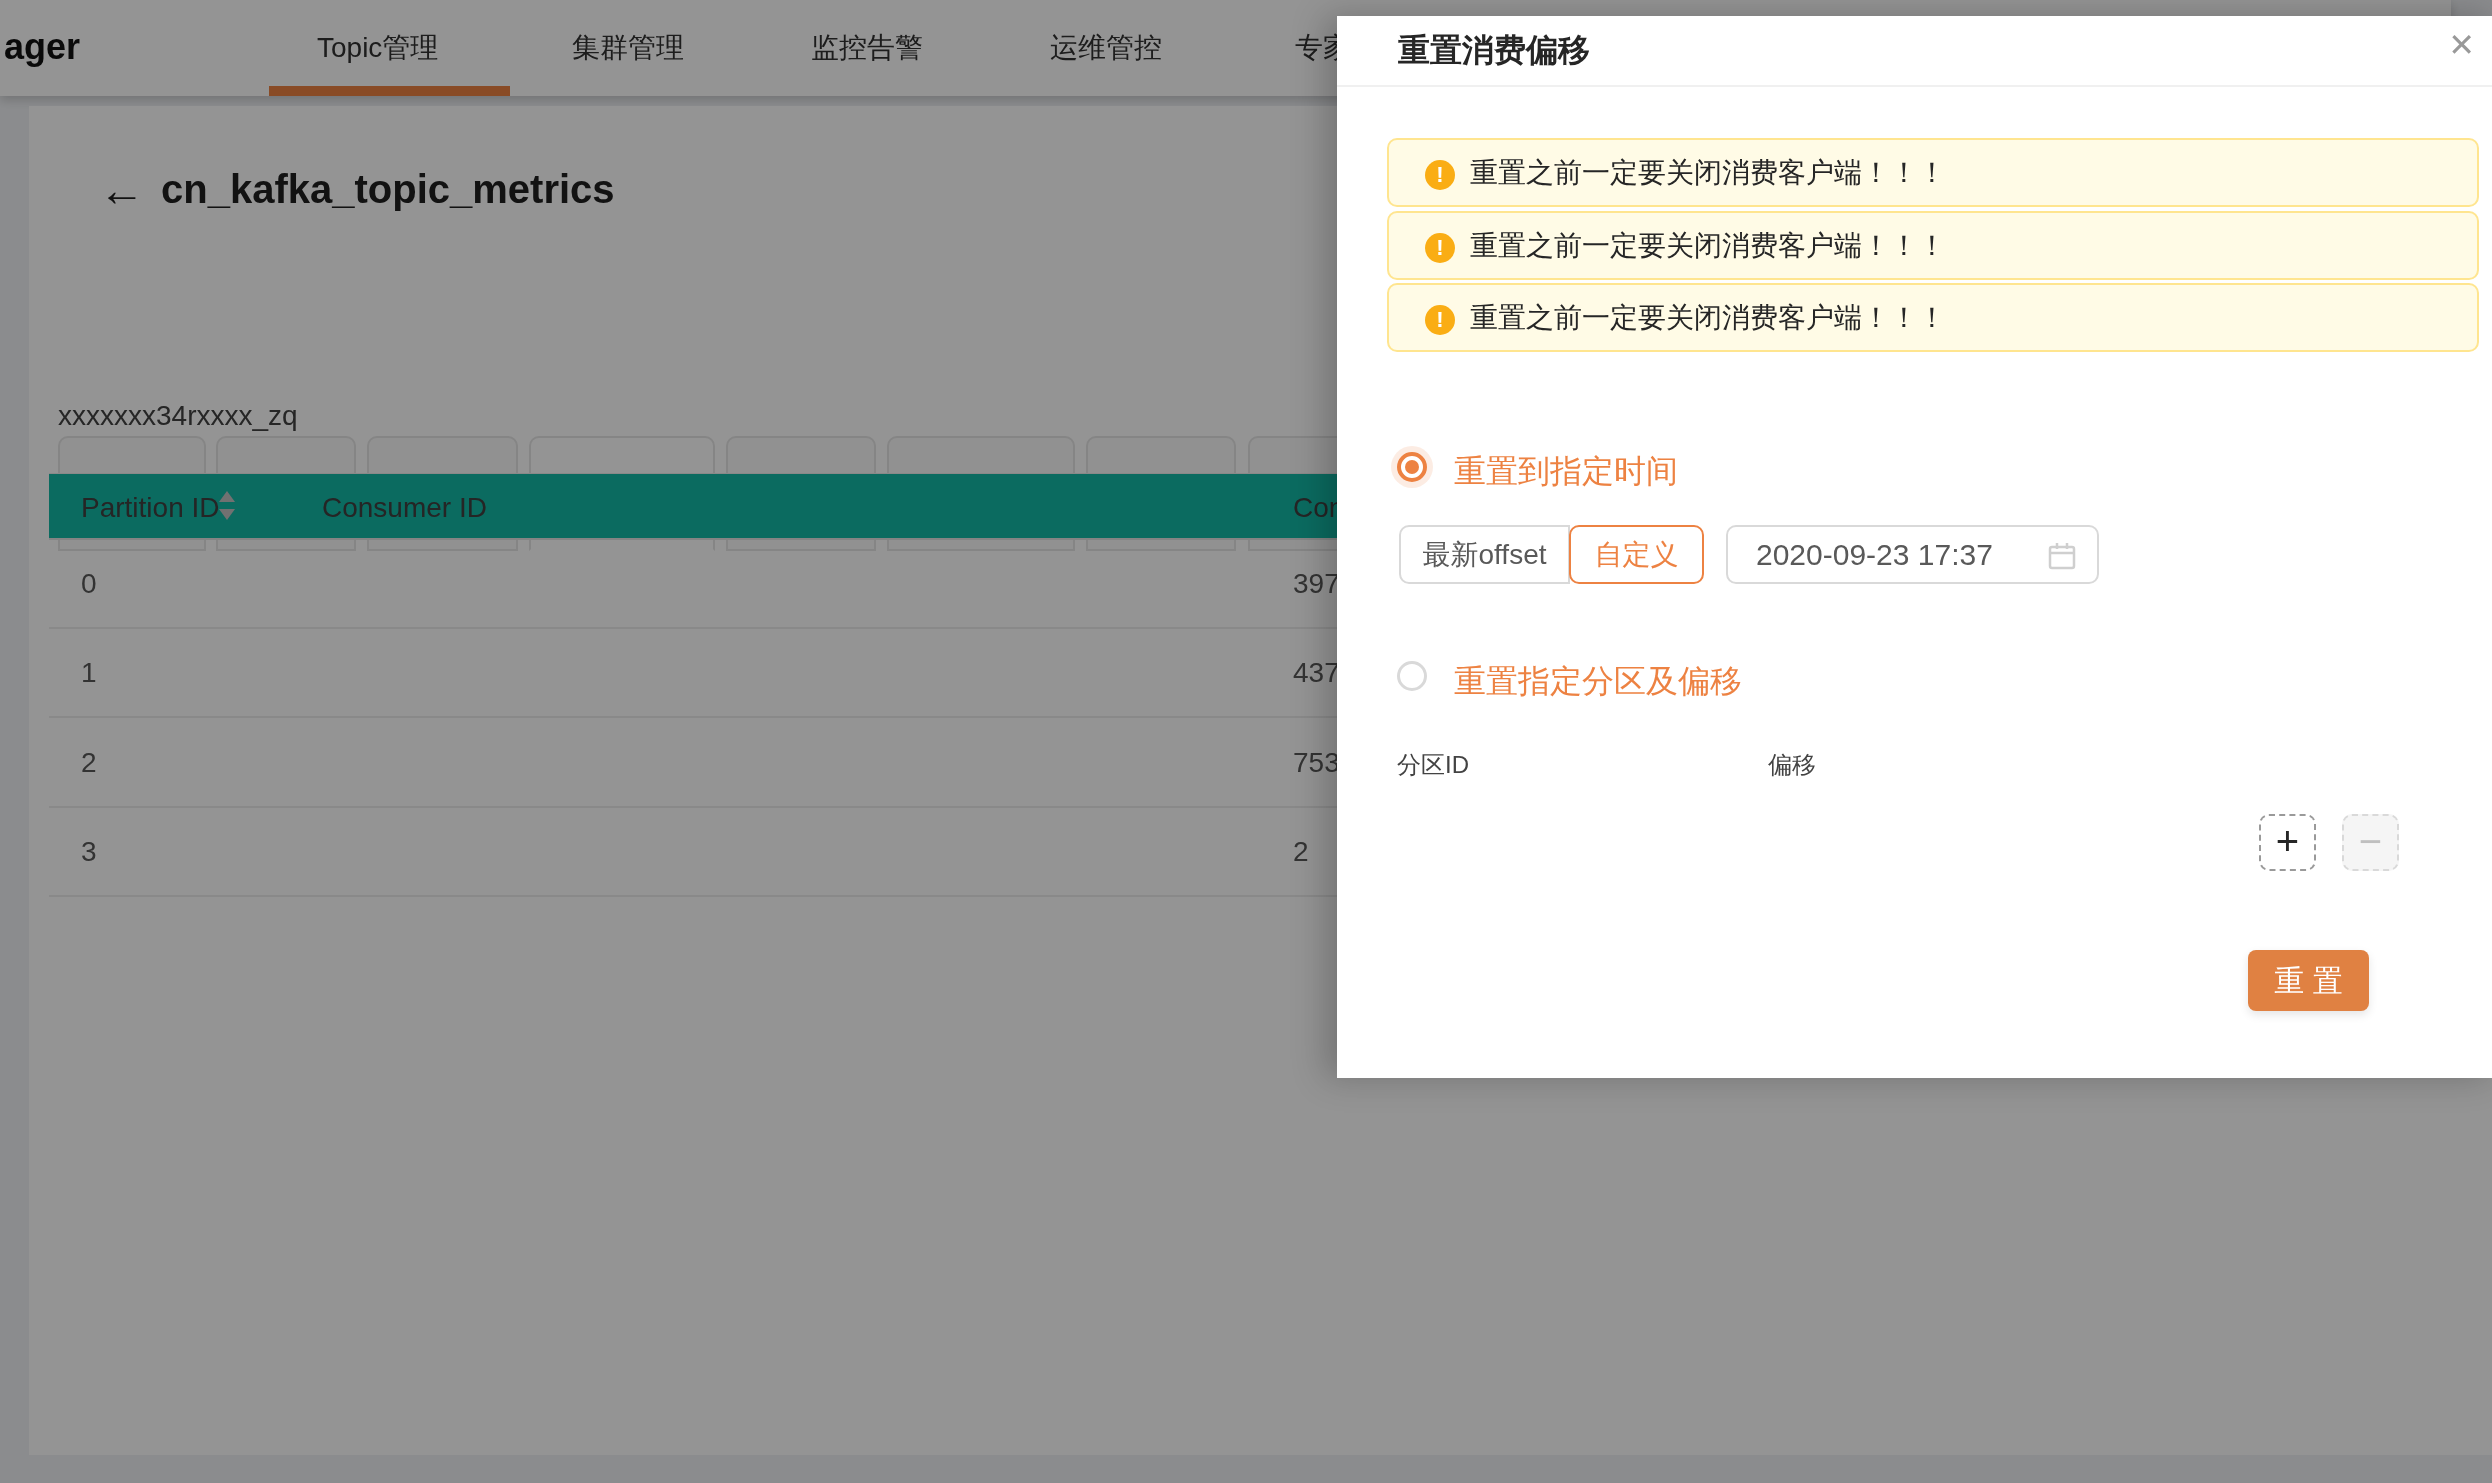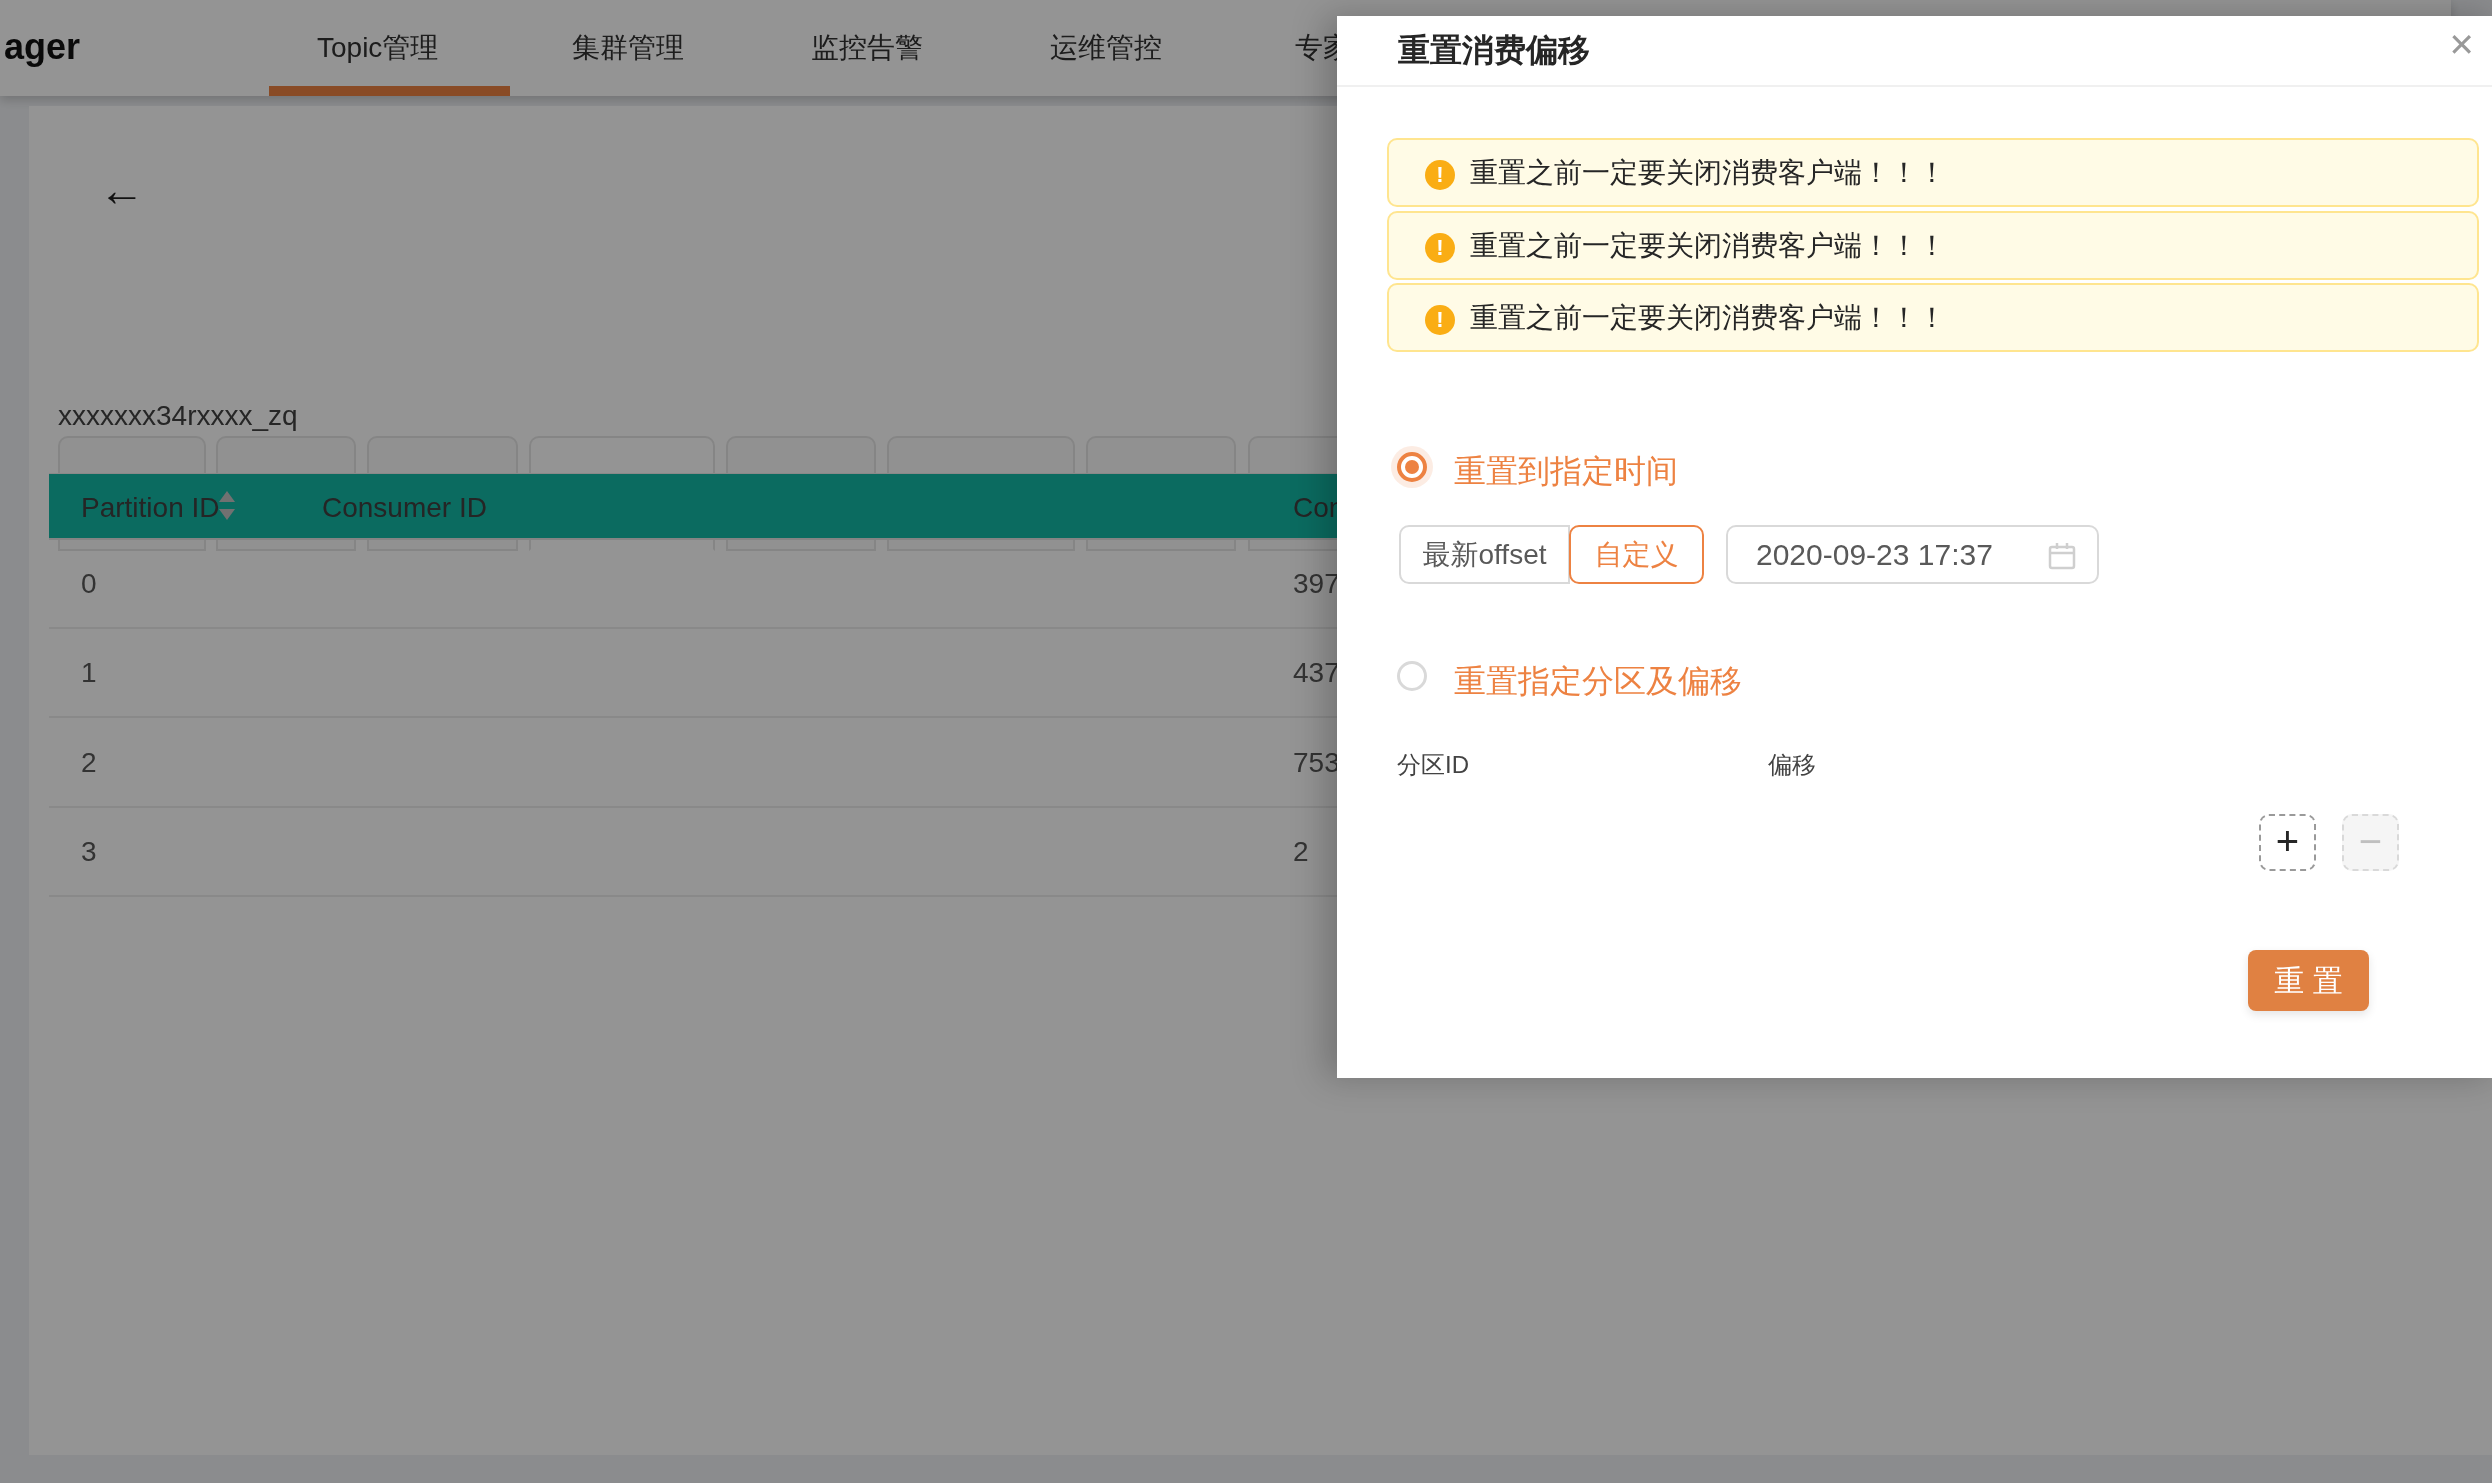--- a/index.html
+++ b/index.html
@@ -103,20 +103,21 @@
     <div class="nav-item" style="left:317px;">Topic管理</div>
     <div class="nav-item" style="left:572px;">集群管理</div>
     <div class="nav-item" style="left:811px;">监控告警</div>
     <div class="nav-item" style="left:1050px;">运维管控</div>
     <div class="nav-item" style="left:1295px;">专家服务</div>
     <div class="nav-ink"></div>
   </div>
 
   <div class="card">
     <span class="back-icon">←</span>
+    <h1 class="page-title" style="margin:0;">cn_kafka_topic_metrics</h1>
 
     <div class="tab" style="left:29px;width:148px;">基本信息</div>
     <div class="tab" style="left:187px;width:140px;">状态图</div>
     <div class="tab" style="left:338px;width:151px;">连接信息</div>
     <div class="tab active" style="left:500px;width:186px;">消费组信息</div>
     <div class="tab" style="left:697px;width:150px;">分区信息</div>
     <div class="tab" style="left:858px;width:188px;">Broker信息</div>
     <div class="tab" style="left:1057px;width:150px;">应用信息</div>
     <div class="tab" style="left:1219px;width:151px;">账单信息</div>
 

